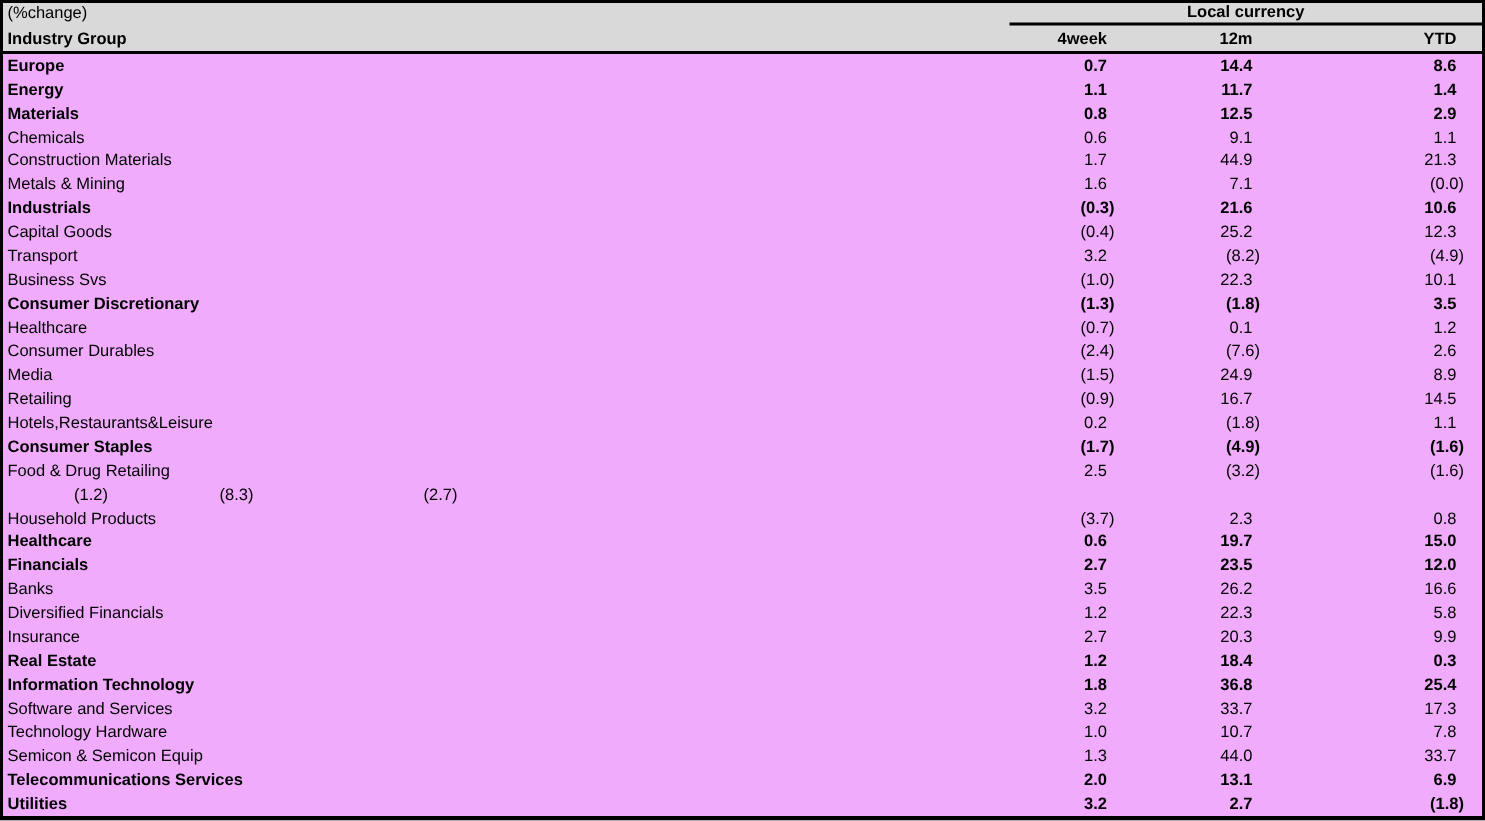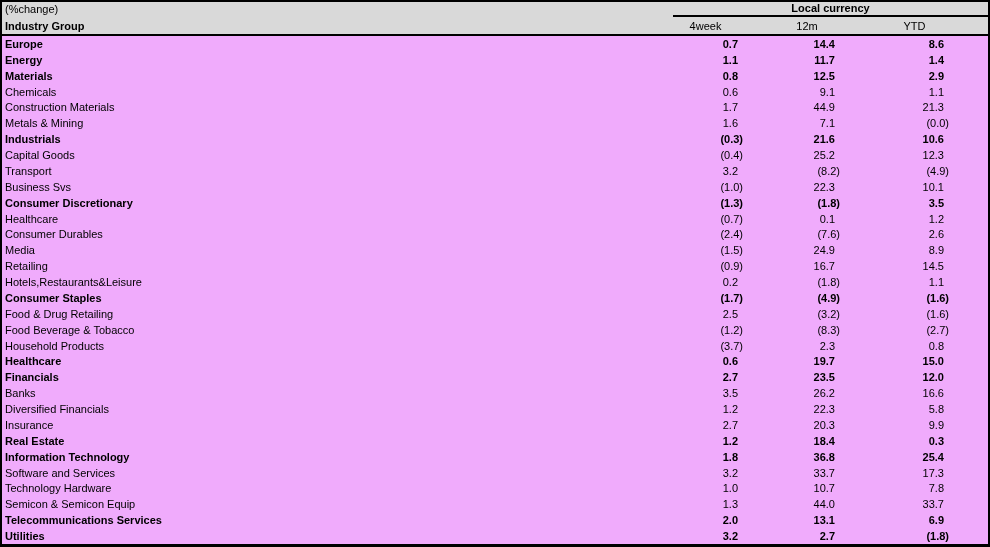--- a/index.html
+++ b/index.html
@@ -26,24 +26,24 @@
   .hrow1 { height:15px; }
   .hrow2 { height:17px; align-items:flex-end; }
   .hname { width:671px; padding-left:3px; }
   .pct-change { font-weight:400; line-height:15px; }
   .industry-group { font-weight:700; line-height:16px;margin-top:39px; }
   .lc-group {
     width:315px; height:15px;
     border-bottom:2px solid #000000;
     text-align:center; font-weight:700; line-height:13px;
   }
-  .hcol { font-weight:400; text-align:center; line-height:16px; }
+  .hcol { font-weight:700; text-align:right; line-height:16px; }
   .c1 { width:106px; padding-right:41px; }
   .c2 { width:106px; padding-right:50px; }
-  .c3 { width:103px; padding-right:44px; }
+  .c3 { width:103px; padding-right:17px; }
   
   .tbody {
     flex:1 1 auto;
     display:flex; flex-direction:column;
     background:#f0abfc;
   }
   .row {
     flex:1 1 0;
     display:flex; align-items:center;
     font-size:11px; font-weight:400;
@@ -192,21 +192,20 @@
   </div>
 
   <div class="row sub">
     <div class="cell name">Food &amp; Drug Retailing</div>
     <div class="cell val c1"><span>2.5</span></div>
     <div class="cell val c2"><span class="neg">(3.2)</span></div>
     <div class="cell val c3"><span class="neg">(1.6)</span></div>
   </div>
 
   <div class="row sub">
-    <div class="cell name">Food Beverage &amp; Tobacco</div>
     <div class="cell val c1"><span class="neg">(1.2)</span></div>
     <div class="cell val c2"><span class="neg">(8.3)</span></div>
     <div class="cell val c3"><span class="neg">(2.7)</span></div>
   </div>
 
   <div class="row sub">
     <div class="cell name">Household Products</div>
     <div class="cell val c1"><span class="neg">(3.7)</span></div>
     <div class="cell val c2"><span>2.3</span></div>
     <div class="cell val c3"><span>0.8</span></div>

